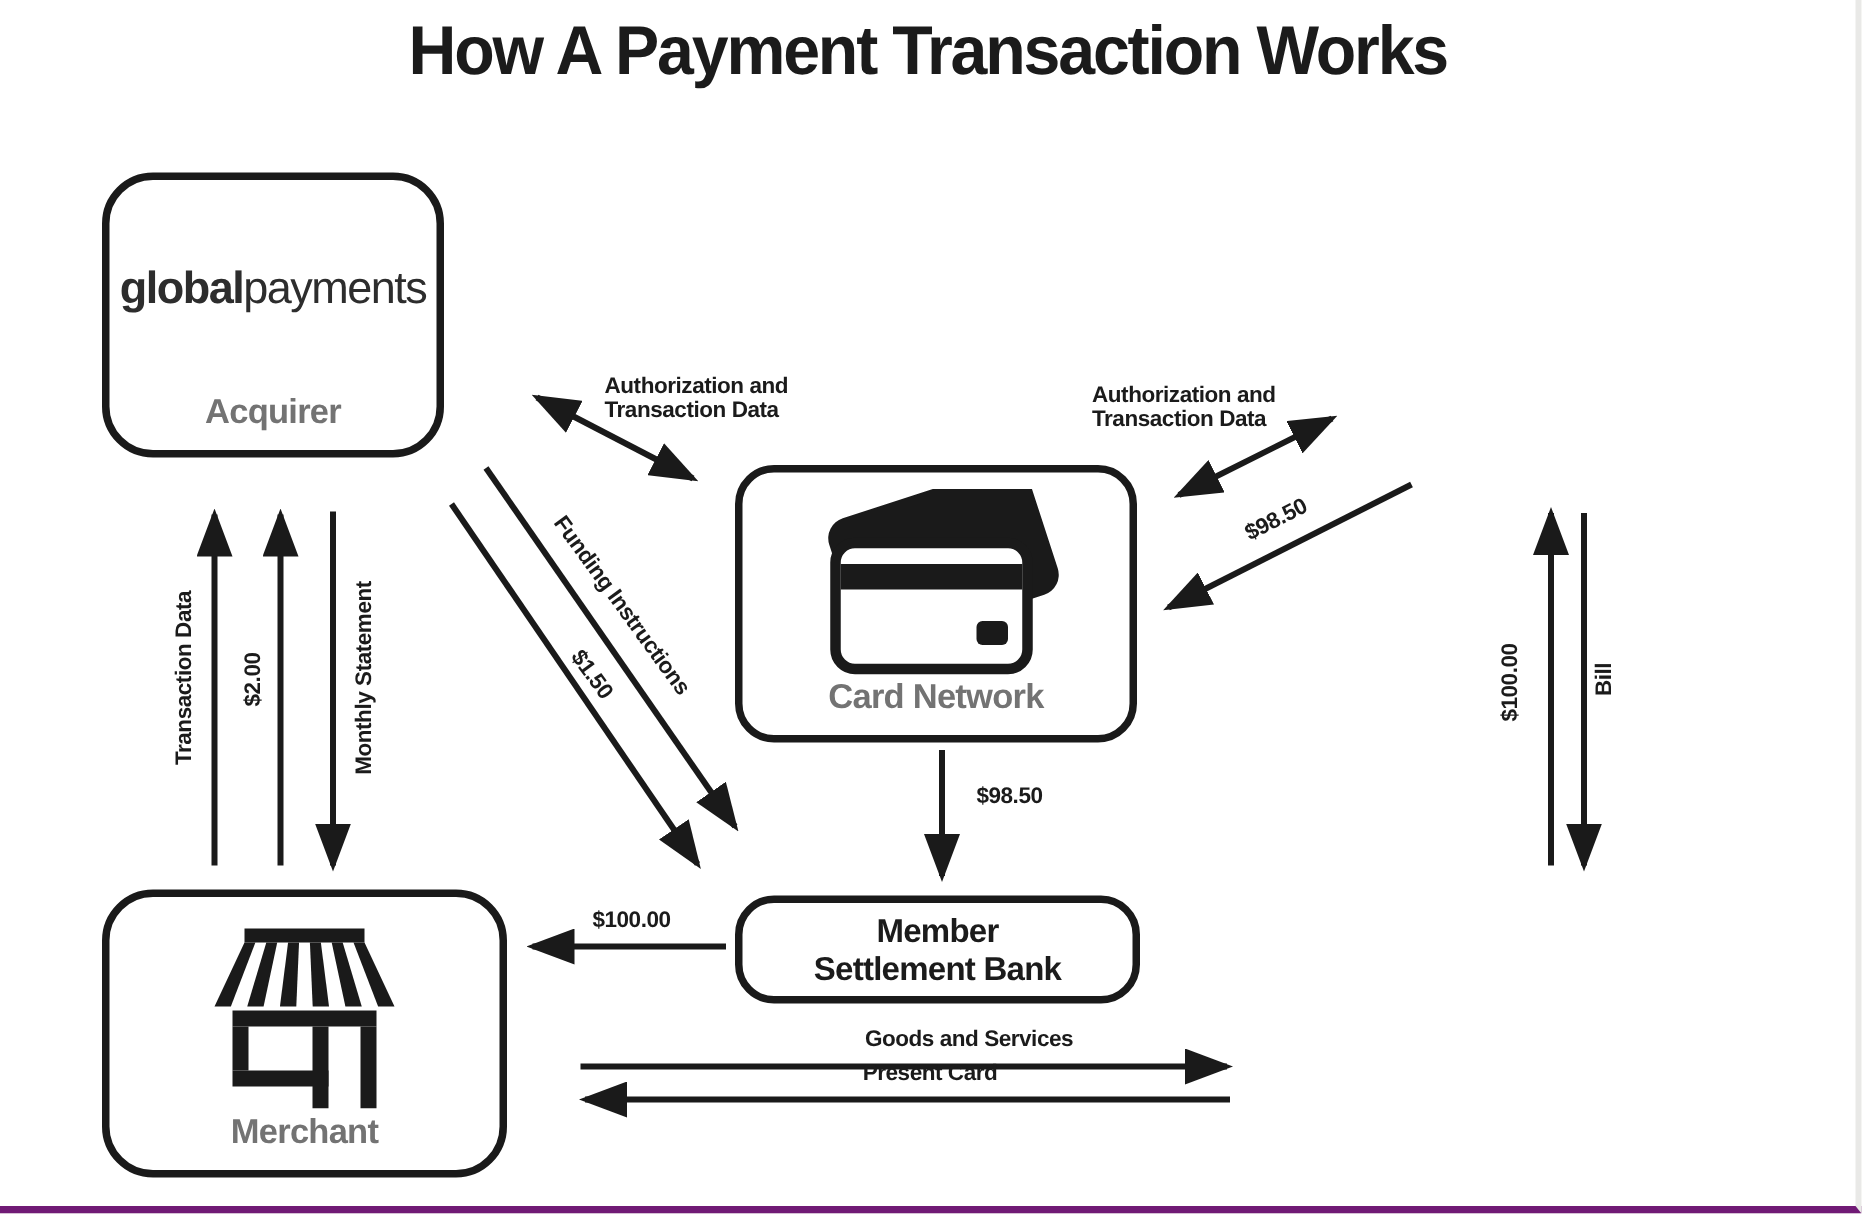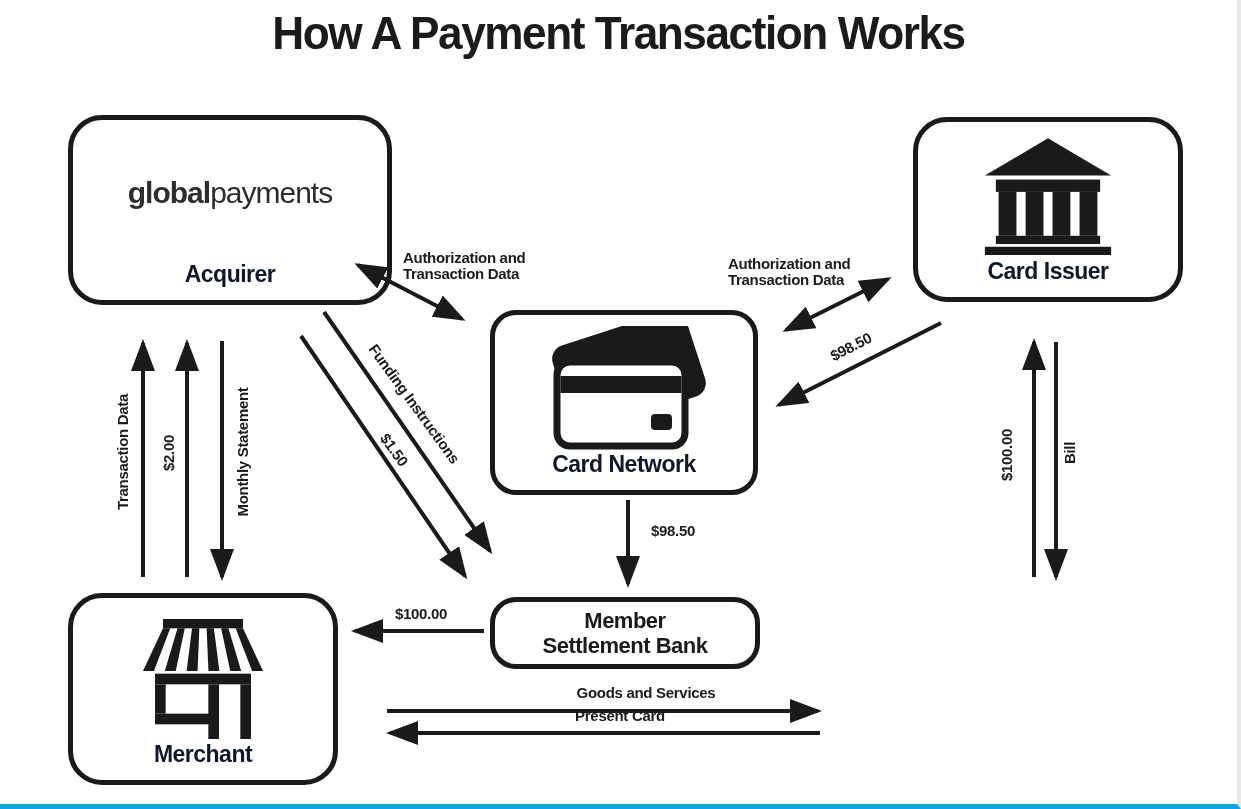--- a/index.html
+++ b/index.html
@@ -5,21 +5,21 @@
   * { margin: 0; padding: 0; box-sizing: border-box; }
   html, body { background: #f4f4f2; }
   body { font-family: "Liberation Sans", sans-serif; }
   .page {
     position: relative;
     width: 1241px;
     height: 809px;
     background: #ffffff;
     overflow: hidden;
     border-right: 4px solid #e9e9e7;
-    border-bottom: 5px solid #0ea5e9;
+    border-bottom: 5px solid #701a75;
   }
   .title {
     position: absolute;
     left: 0; right: 0; top: 6px;
     text-align: center;
     font-size: 46px;
     font-weight: bold;
     letter-spacing: -1.5px;
     color: #1b1b1b;
     transform: scaleX(0.96);
@@ -35,21 +35,21 @@
     justify-content: center;
   }
   .node-label {
     position: absolute;
     left: 0; right: 0;
     bottom: 12px;
     text-align: center;
     font-size: 23px;
     font-weight: bold;
     letter-spacing: -0.5px;
-    color: #0f172a;
+    color: #737373;
   }
   .node-icon { display: block; }
   .logo {
     font-size: 30px;
     letter-spacing: -1px;
     color: #2d2d2d;
     margin-bottom: 34px;
     white-space: nowrap;
   }
   .logo .bold { font-weight: bold; }
@@ -81,40 +81,27 @@
   .rot-54 { transform: translate(-50%, -50%) rotate(54deg); }
   .rot-neg27 { transform: translate(-50%, -50%) rotate(-27deg); }
 </style>
 </head>
 <body>
 
 <div class="page">
 
   <div class="title">How A Payment Transaction Works</div>
 
-  <div class="node" style="left:68px; top:115px; width:324px; height:190px;">
+  <div class="node" style="left:68px; top:115px; width:228px; height:190px;">
     <div class="logo">
       <span class="bold">global</span><span class="light">payments</span>
     </div>
     <div class="node-label">Acquirer</div>
   </div>
 
-  <div class="node" style="left:913px; top:117px; width:270px; height:185px;">
-    <svg class="node-icon" width="160" height="118" viewBox="0 0 100 86" style="margin-bottom:28px;" aria-hidden="true">
-      <polygon points="50,1 96,28 4,28" fill="#1a1a1a"></polygon>
-      <rect x="12" y="31" width="76" height="9" fill="#1a1a1a"></rect>
-      <rect x="14" y="40" width="13" height="32" fill="#1a1a1a"></rect>
-      <rect x="33.7" y="40" width="13" height="32" fill="#1a1a1a"></rect>
-      <rect x="53.3" y="40" width="13" height="32" fill="#1a1a1a"></rect>
-      <rect x="73" y="40" width="13" height="32" fill="#1a1a1a"></rect>
-      <rect x="12" y="72" width="76" height="6" fill="#1a1a1a"></rect>
-      <rect x="4" y="80" width="92" height="6" fill="#1a1a1a"></rect>
-    </svg>
-    <div class="node-label">Card Issuer</div>
-  </div>
 
   <div class="node" style="left:490px; top:310px; width:268px; height:185px;border-radius:26px;">
     <svg class="node-icon" width="190" height="128" viewBox="0 0 190 128" style="margin-bottom:26px;" aria-hidden="true">
       <rect x="30" y="0" width="140" height="90" rx="14" fill="#1a1a1a" transform="rotate(-18 100 45)"></rect>
       <rect x="28" y="36" width="128" height="84" rx="13" fill="#ffffff" stroke="#1a1a1a" stroke-width="7"></rect>
       <rect x="31.5" y="50" width="121" height="17" fill="#1a1a1a"></rect>
       <rect x="122" y="88" width="21" height="16" rx="4" fill="#1a1a1a"></rect>
     </svg>
     <div class="node-label">Card Network</div>
   </div>

